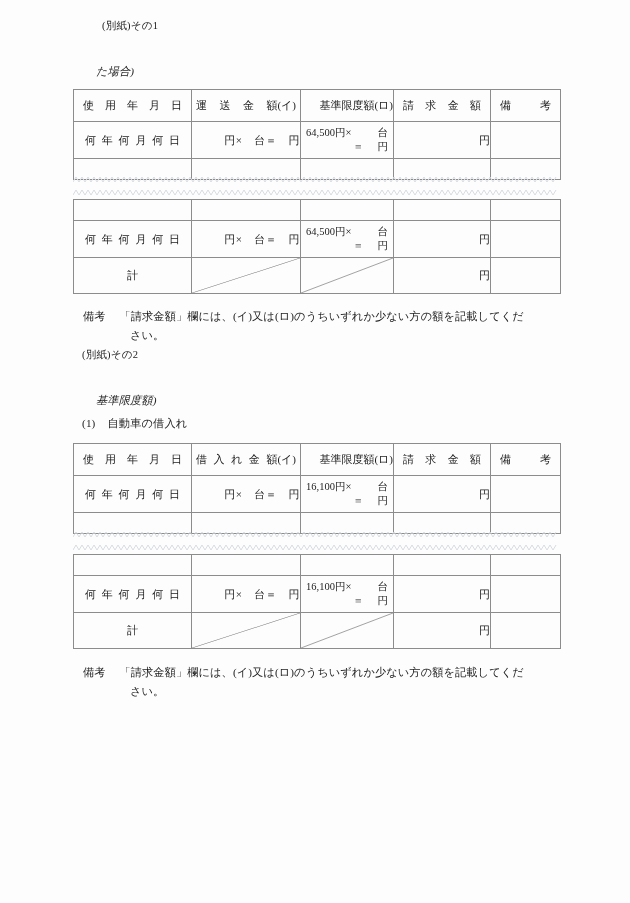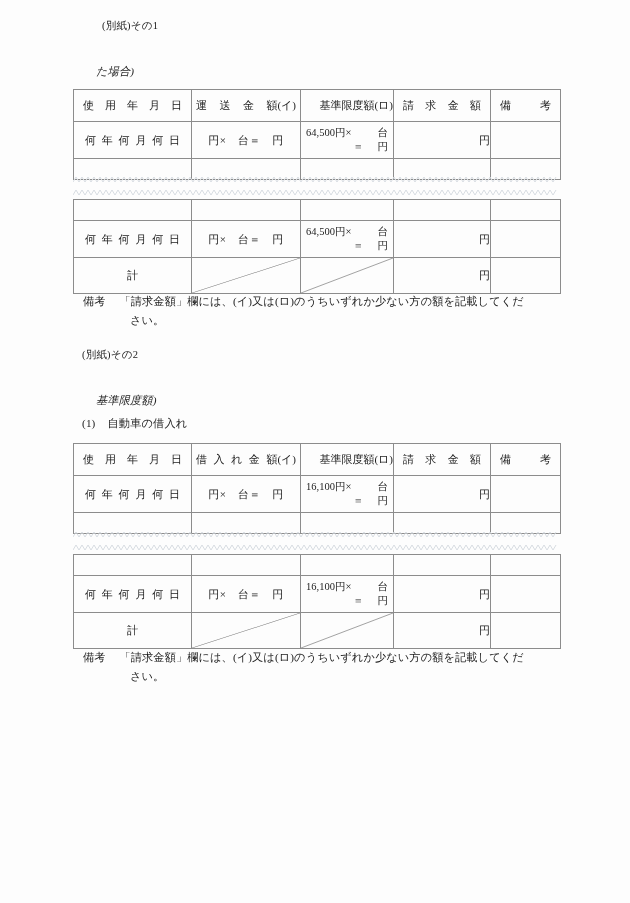--- a/index.html
+++ b/index.html
@@ -50,20 +50,21 @@
     white-space: nowrap;
     text-align: right;
   }
   .numbered .num { margin-right: 9px; }
 
   .note {
     position: absolute;
     font-size: 11.2px;
     line-height: 19px;
     letter-spacing: 0.1px;
+    margin-top: 15px;
   }
   .note .note-head { margin-right: 11px; }
   .note .note-cont {
     position: absolute;
     left: 47px;
     top: 19px;
     white-space: nowrap;
   }
 
   
@@ -108,21 +109,21 @@
   .row-data { height: 37px; }
   .row-blank { height: 21px; }
   .row-total { height: 36px; }
 
   .cell-date {
     display: flex;
     justify-content: space-between;
     padding: 0 11px;
   }
   .cell-amt {
-    text-align: center;
+    text-align: right;
     white-space: nowrap;
     letter-spacing: 0.5px;
   }
   .cell-limit {
     padding: 0 5px;
     line-height: 14px;
     font-size: 10.5px;
   }
   .cell-limit .l1 {
     display: flex;

